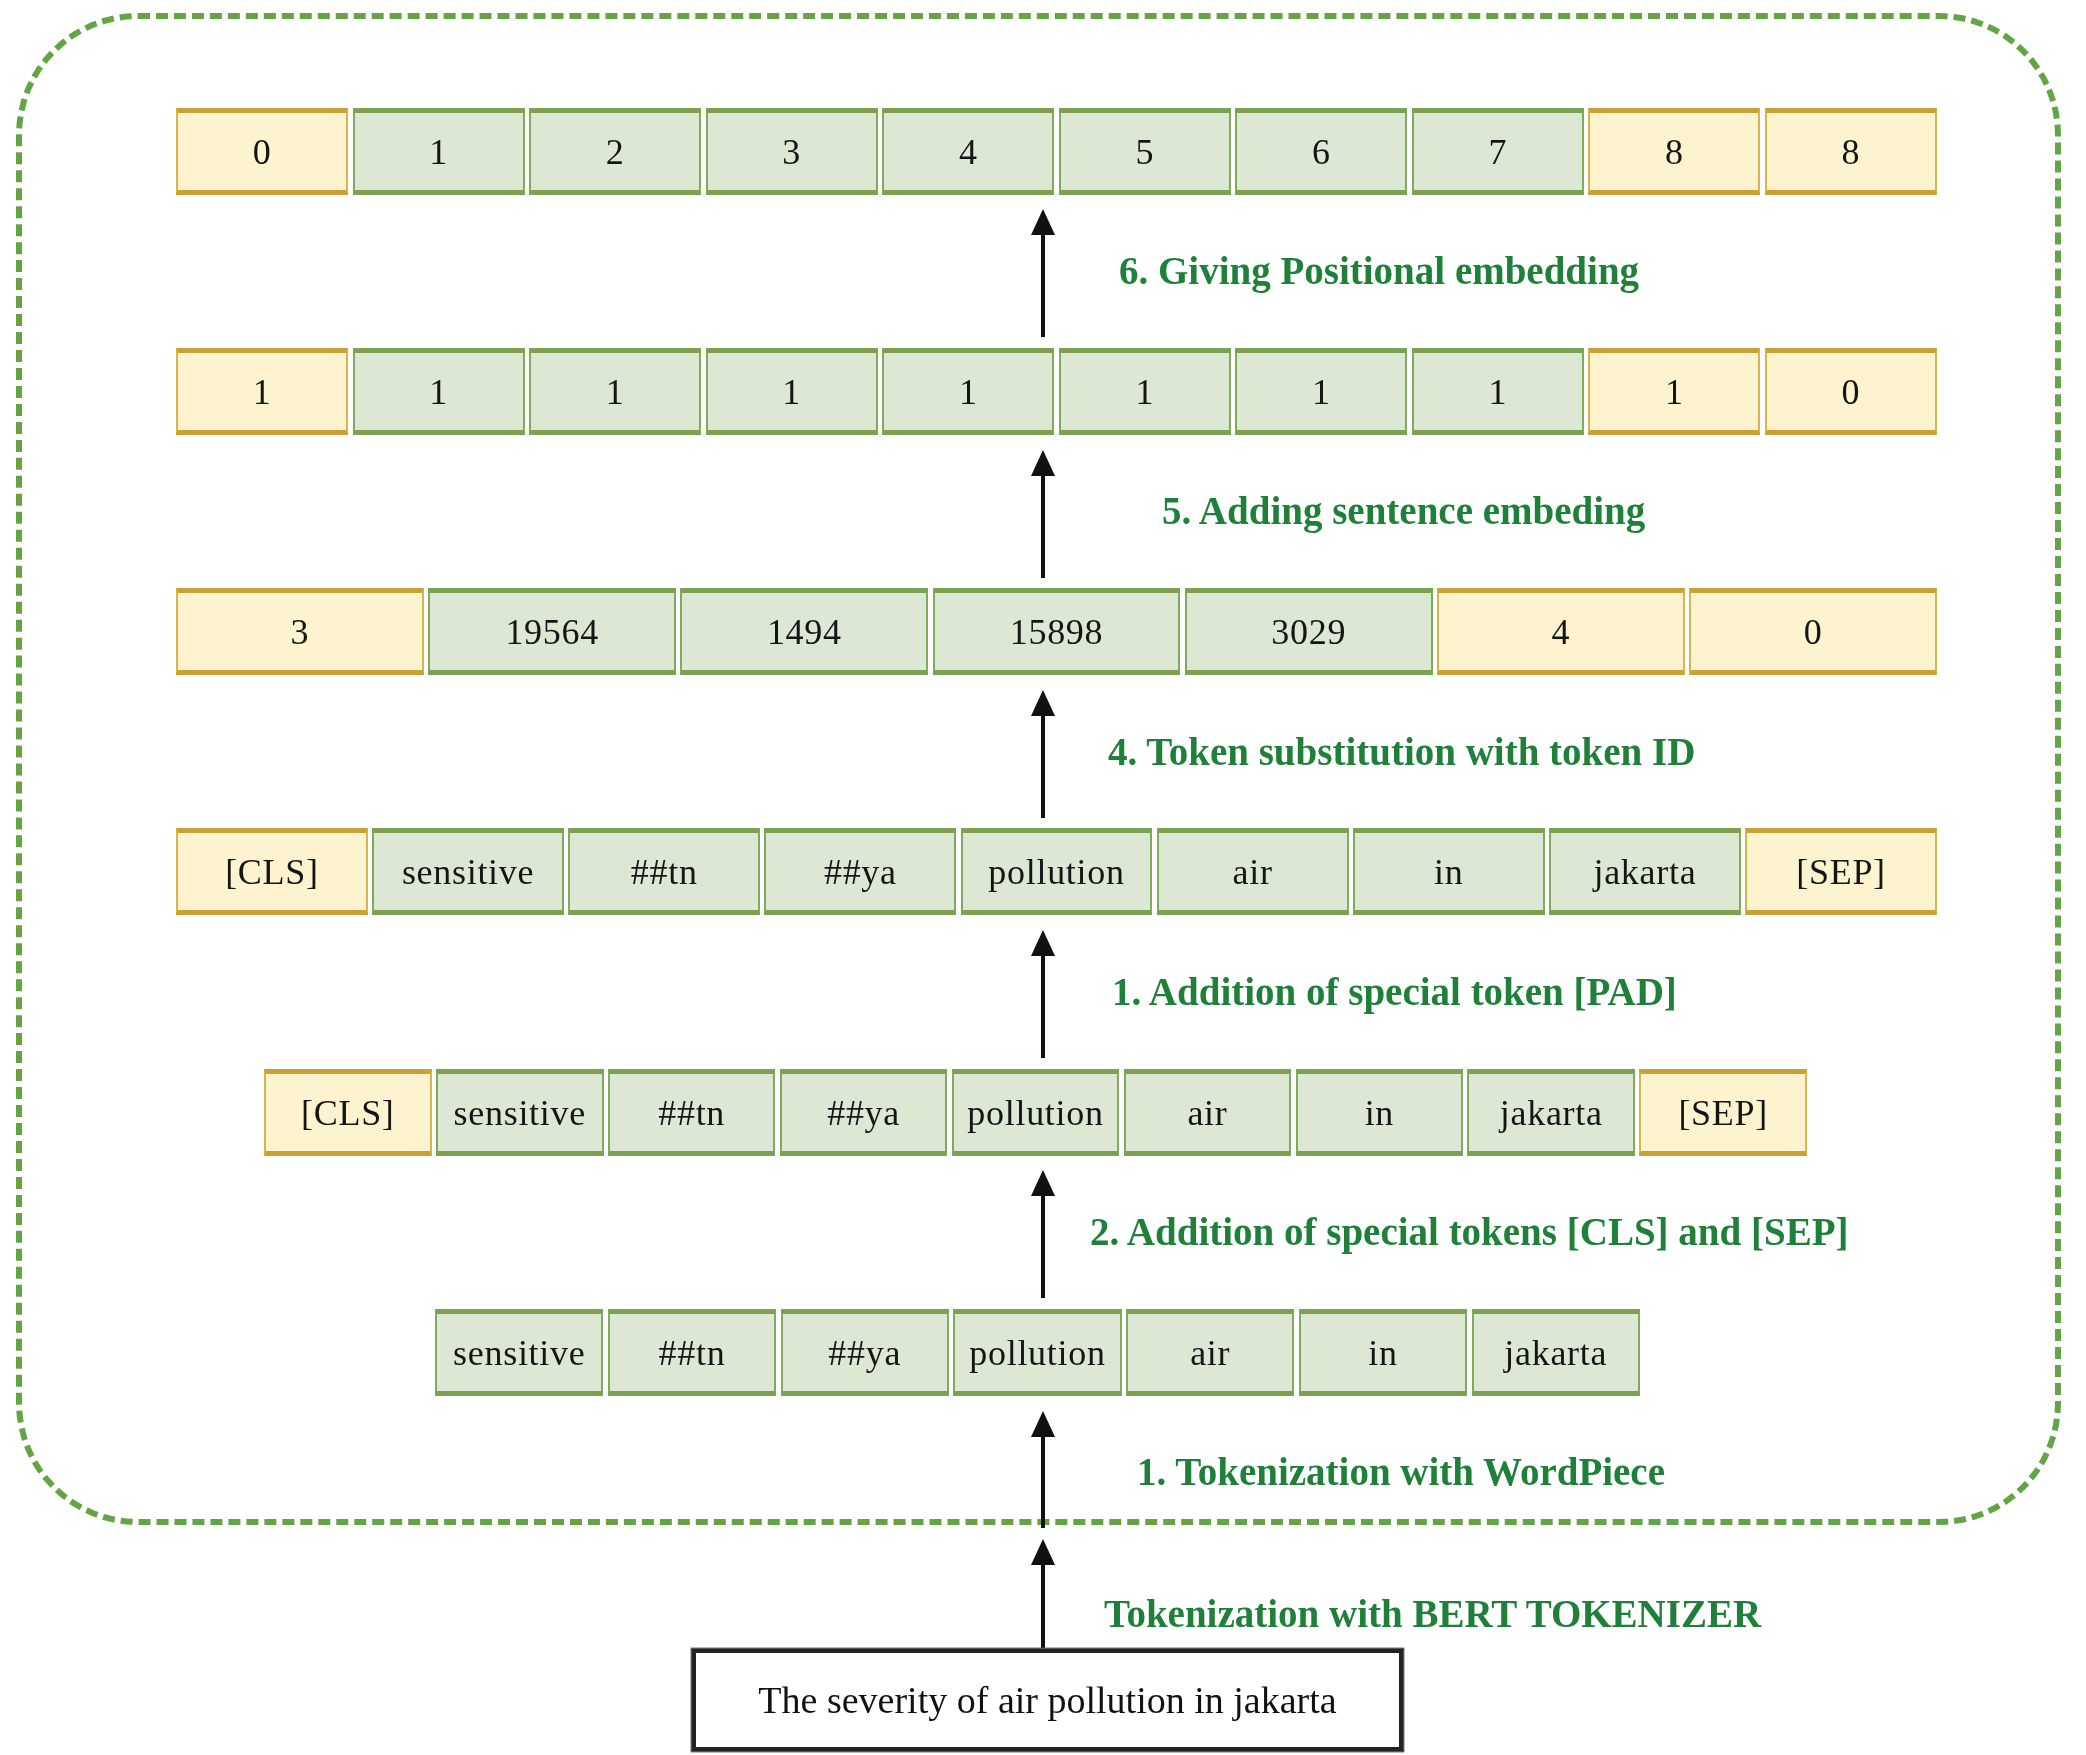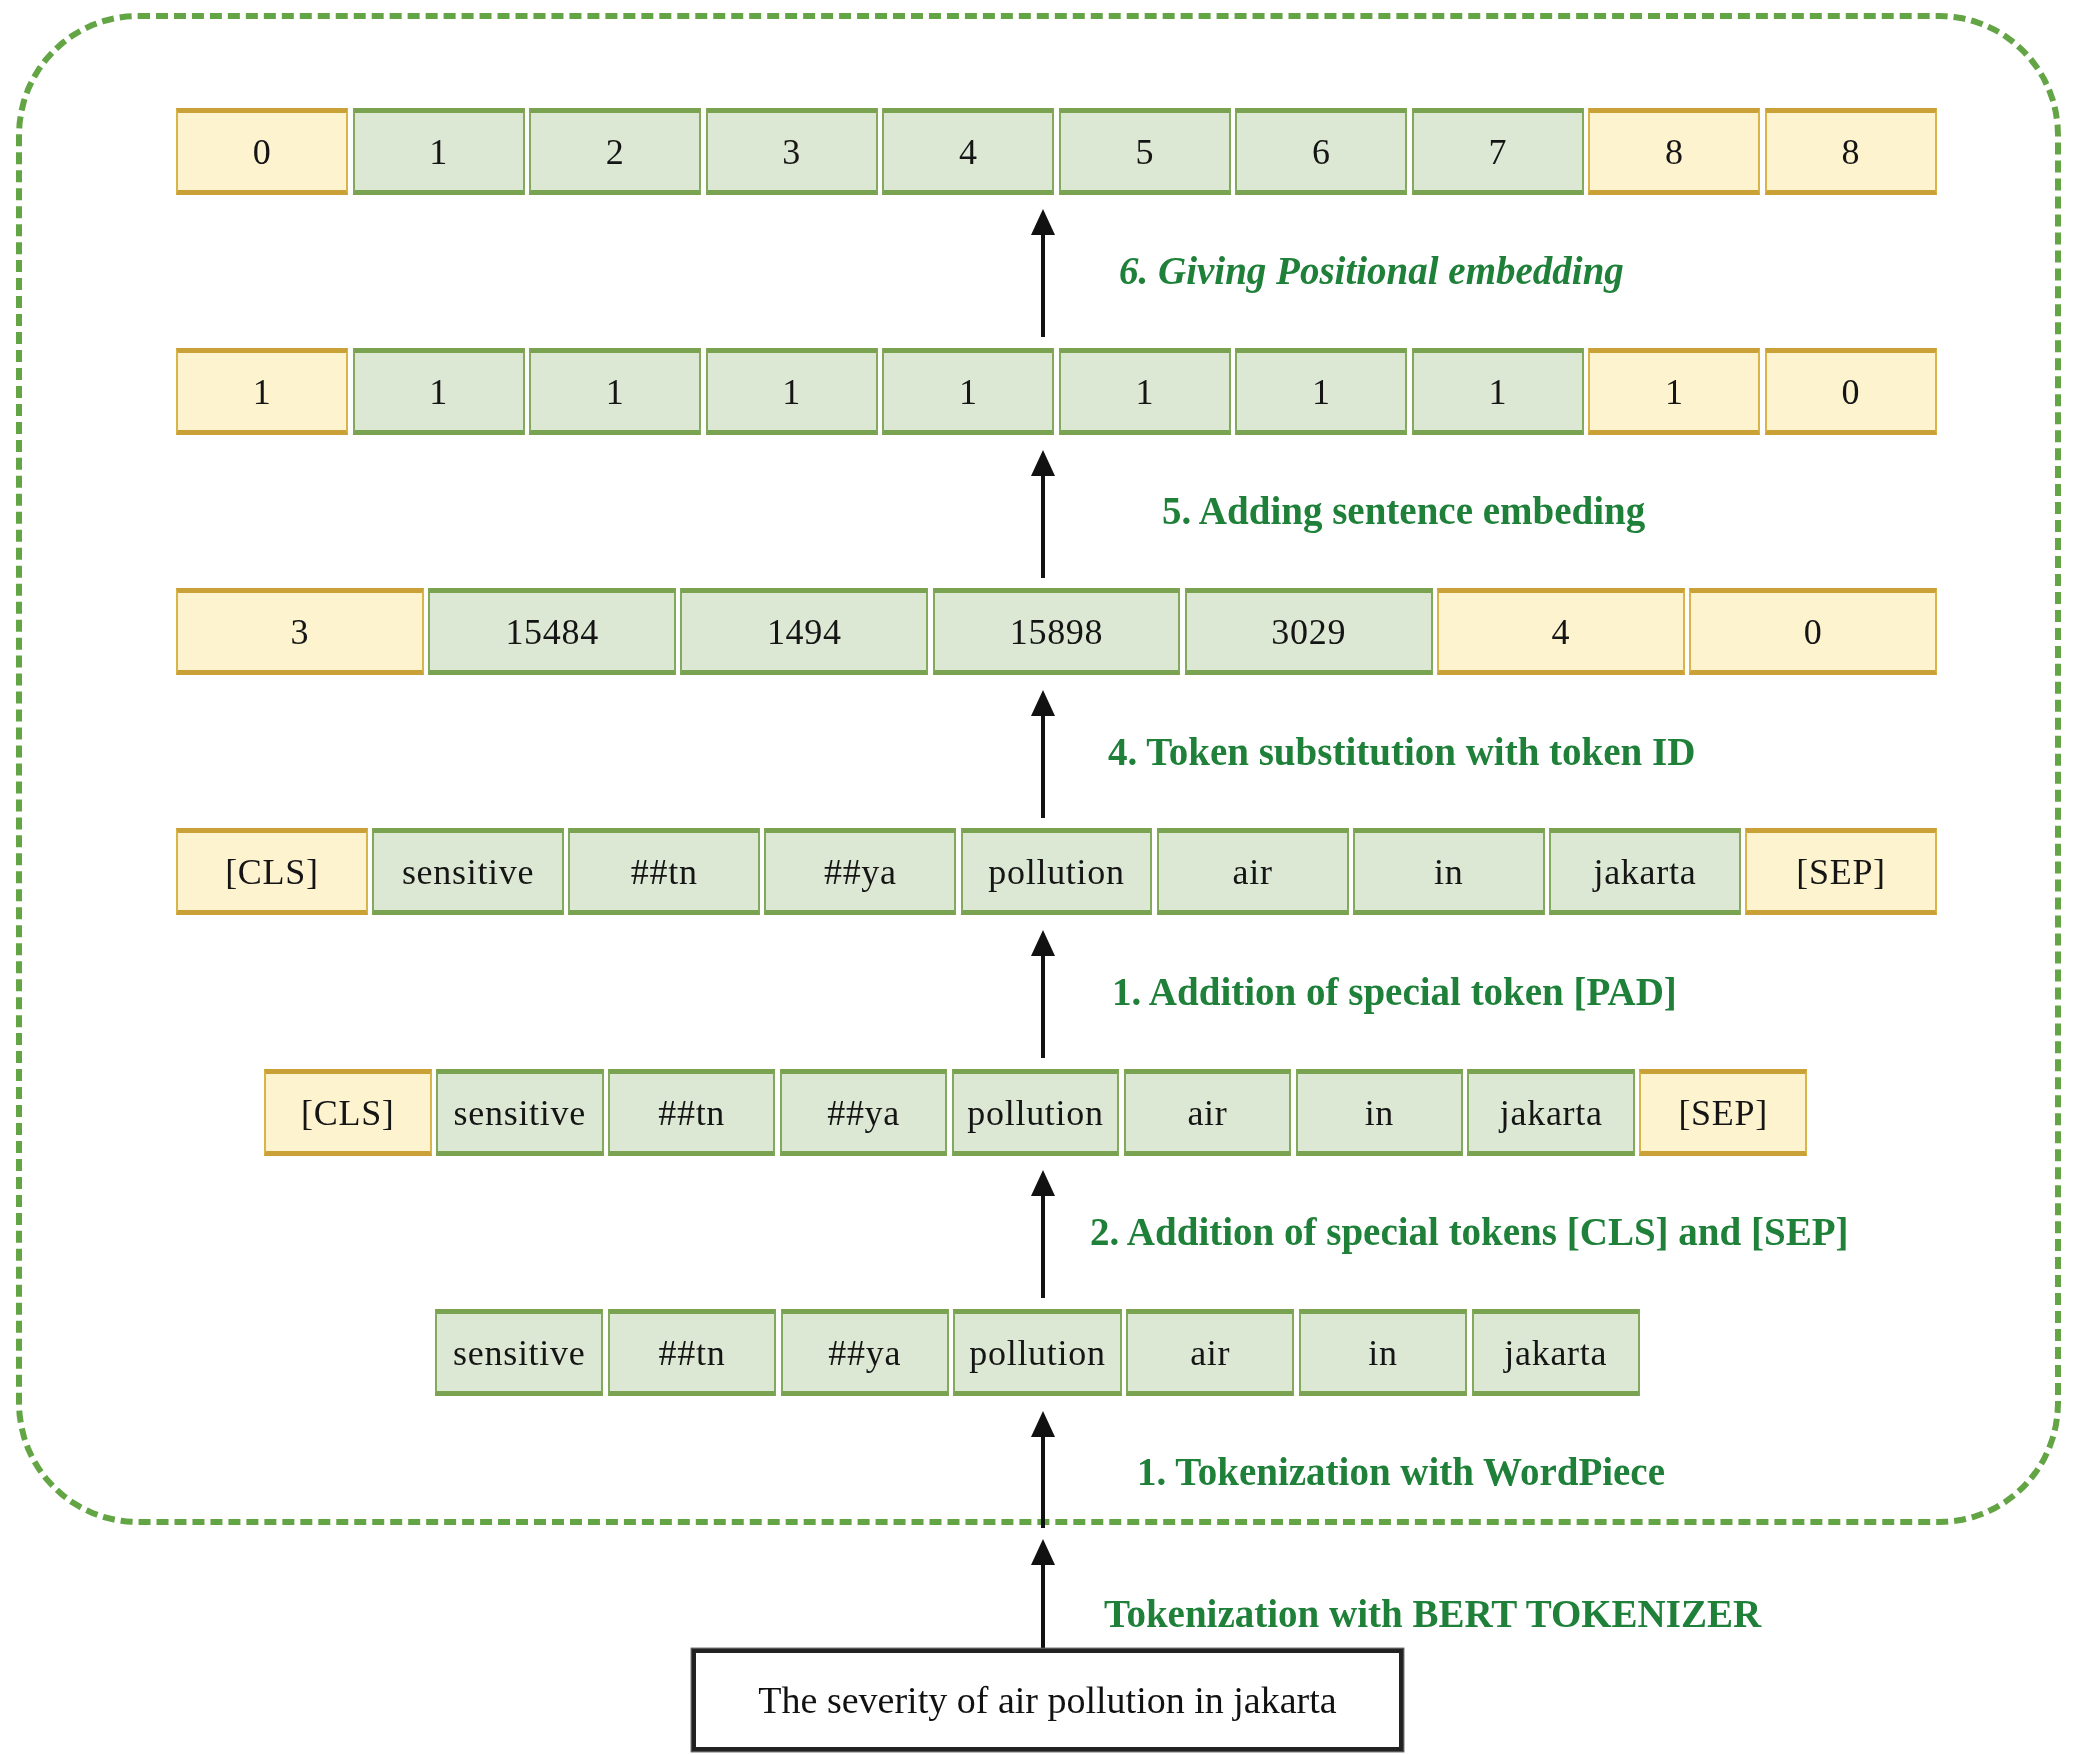--- a/index.html
+++ b/index.html
@@ -89,39 +89,39 @@
         <div class="cell green">1</div>
         <div class="cell green">2</div>
         <div class="cell green">3</div>
         <div class="cell green">4</div>
         <div class="cell green">5</div>
         <div class="cell green">6</div>
         <div class="cell green">7</div>
         <div class="cell yellow">8</div>
         <div class="cell yellow">8</div>
       </div>
-      <div class="step-label" style="top: 248px; left: 1119px; font-style: italic;">6. Giving Positional embedding</div>
+      <div class="step-label" style="top: 248px; left: 1119px;">6. Giving Positional embedding</div>
       <div class="arrow" style="left: 1041px; top: 232px; height: 105px;"></div>
       <div class="cell-row" style="top: 348px; left: 176px; width: 1761px;">
         <div class="cell yellow">1</div>
         <div class="cell green">1</div>
         <div class="cell green">1</div>
         <div class="cell green">1</div>
         <div class="cell green">1</div>
         <div class="cell green">1</div>
         <div class="cell green">1</div>
         <div class="cell green">1</div>
         <div class="cell yellow">1</div>
         <div class="cell yellow">0</div>
       </div>
       <div class="step-label" style="top: 488px; left: 1162px;">5. Adding sentence embeding</div>
       <div class="arrow" style="left: 1041px; top: 473px; height: 105px;"></div>
       <div class="cell-row" style="top: 588px; left: 176px; width: 1761px;">
         <div class="cell yellow">3</div>
-        <div class="cell green">15484</div>
+        <div class="cell green">19564</div>
         <div class="cell green">1494</div>
         <div class="cell green">15898</div>
         <div class="cell green">3029</div>
         <div class="cell yellow">4</div>
         <div class="cell yellow">0</div>
       </div>
       <div class="step-label" style="top: 729px; left: 1108px;">4. Token substitution with token ID</div>
       <div class="arrow" style="left: 1041px; top: 713px; height: 105px;"></div>
       <div class="cell-row" style="top: 828px; left: 176px; width: 1761px;">
         <div class="cell yellow">[CLS]</div>

